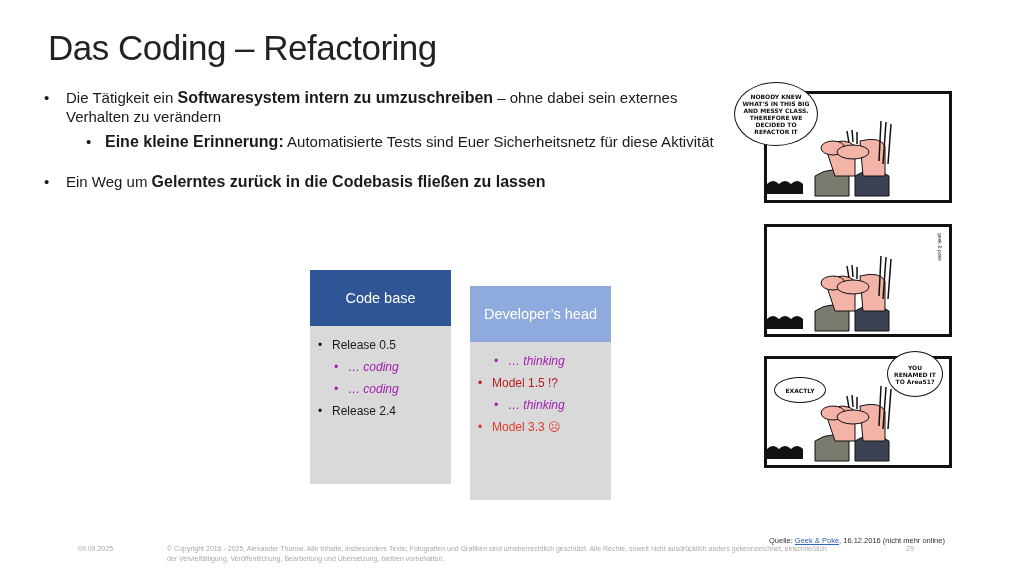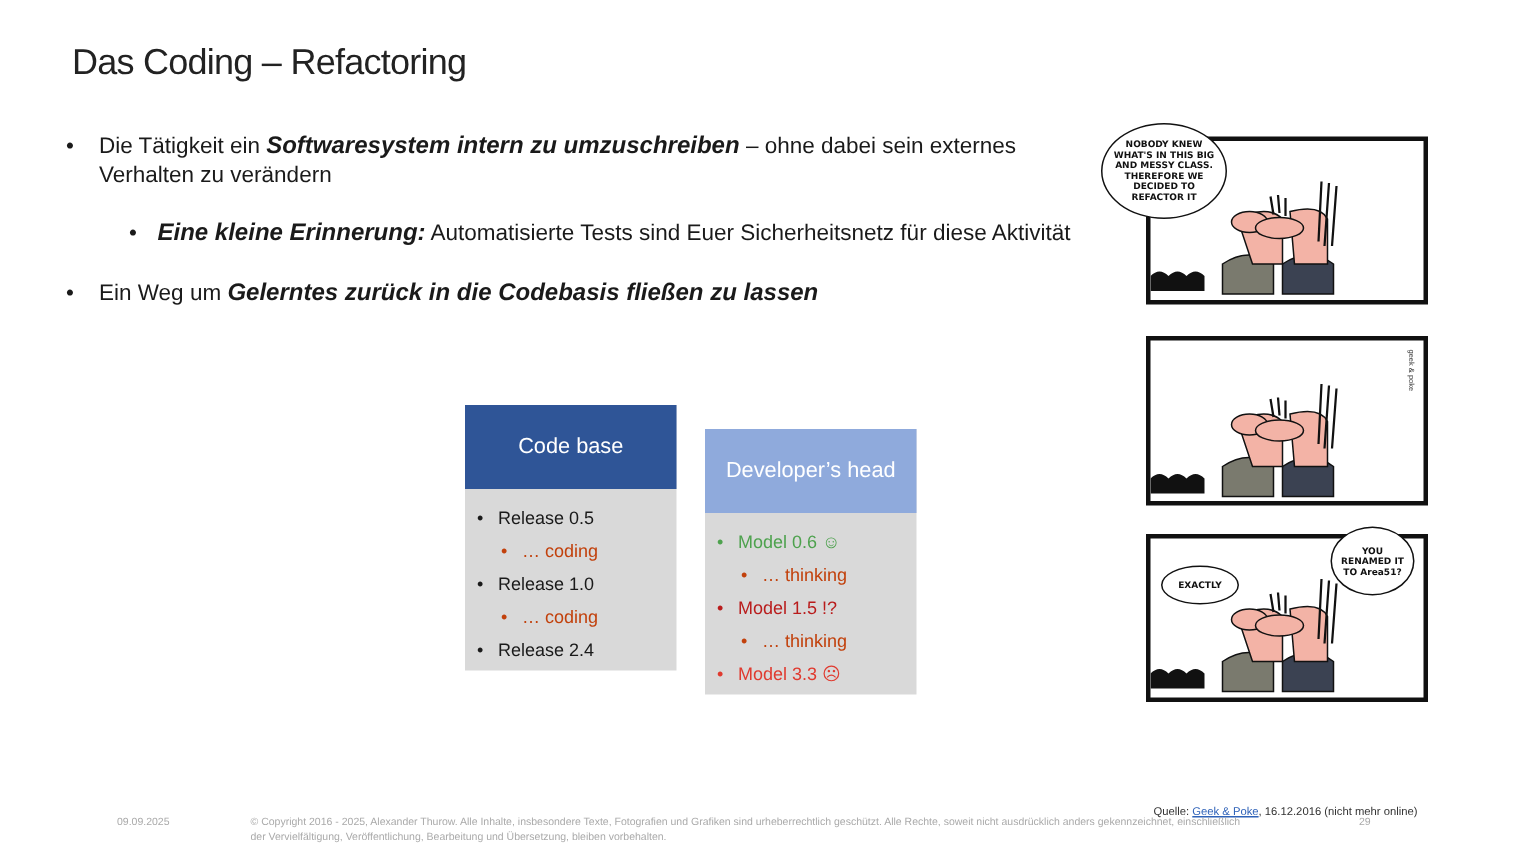--- a/index.html
+++ b/index.html
@@ -1,35 +1,35 @@
 <!DOCTYPE html>
 <html><head>
 <meta charset="utf-8">
 <style>
   html, body { margin:0; padding:0; }
   body { width:1024px; height:574px; background:#ffffff; position:relative; overflow:hidden;
          font-family:"Liberation Sans", "DejaVu Sans", sans-serif; color:#1a1a1a; }
-  .title { position:absolute; left:48px; top:28px; font-size:24px; font-weight:normal; color:#222; letter-spacing:-0.5px; }
+  .title { position:absolute; left:48px; top:28px; font-size:35px; font-weight:normal; color:#222; letter-spacing:-0.5px; }
   .bullets { position:absolute; left:44px; top:88px; width:680px; font-size:15px; line-height:19px; }
   .b1 { position:relative; padding-left:22px; }
   .b1::before { content:"•"; position:absolute; left:0; top:0; }
-  .b2 { position:relative; padding-left:61px; margin-top:20px; font-size:15px; }
+  .b2 { position:relative; padding-left:61px; margin-top:6px; font-size:15px; }
   .b2::before { content:"•"; position:absolute; left:42px; top:0; }
-  .strong { font-weight:bold; font-size:16px;font-style:italic; }
+  .strong { font-weight:bold; font-size:16px; }
   .gap { height:21px; }
   a.link { color:#2f62b8; text-decoration:underline; }
   .small { font-size:10px; }
-  .box { position:absolute; top:270px; width:141px; height:177px; background:#d9d9d9; }
+  .box { position:absolute; top:270px; width:141px; height:214px; background:#d9d9d9; }
   .box .hdr { height:56px; display:flex; align-items:center; justify-content:center; font-size:14.5px; color:#ffffff; }
   .box1 { left:310px; } .box1 .hdr { background:#2f5597; }
   .box2 { left:470px;margin-top:16px; } .box2 .hdr { background:#8faadc; }
   .box ul { list-style:none; margin:0; padding:8px 0 0 8px; font-size:12px; line-height:22px; }
   .box li { position:relative; padding-left:14px; }
   .box li::before { content:"•"; position:absolute; left:0; color:inherit; }
-  .box li.sub { padding-left:30px; color:#c2410c; }
+  .box li.sub { padding-left:30px; font-style:italic; color:#a21caf; }
   .box li.sub::before { left:16px; }
   .comic { position:absolute; left:764px; width:188px; background:#fff; border:3px solid #111; box-sizing:border-box; overflow:hidden; }
   .c1 { top:91px; height:112px; } .c2 { top:224px; height:113px; } .c3 { top:356px; height:112px; }
   .bubble { position:absolute; background:#fff; border:1.5px solid #111; border-radius:50%; font-size:6px; font-weight:bold; text-align:center; line-height:7px; display:flex; align-items:center; justify-content:center; font-family:"DejaVu Sans", sans-serif; color:#111; }
   .source { position:absolute; left:769px; top:536px; font-size:7.5px; color:#333; }
   .source a { color:#2f62b8; }
   .footer { position:absolute; top:544px; font-size:7px; color:#aaa; line-height:10px; }
 </style>
 </head>
 <body>
@@ -47,30 +47,28 @@
   <div class="b1">
     <span>Ein Weg um </span><span class="strong">Gelerntes zurück in die Codebasis fließen zu lassen</span>
   </div>
 </div>
 
 <div class="box box1">
   <div class="hdr">Code base</div>
   <ul>
     <li>Release 0.5</li>
     <li class="sub">… coding</li>
-    <li>Release 1.0</li>
     <li class="sub">… coding</li>
     <li>Release 2.4</li>
   </ul>
 </div>
 
 <div class="box box2">
   <div class="hdr">Developer’s head</div>
   <ul>
-    <li style="color:#4ea24e">Model 0.6 ☺</li>
     <li class="sub">… thinking</li>
     <li style="color:#b91c1c">Model 1.5 !?</li>
     <li class="sub">… thinking</li>
     <li style="color:#e03a2f">Model 3.3 ☹</li>
   </ul>
 </div>
 
 <svg width="0" height="0" style="position:absolute">
   <defs>
     <g id="figures">

